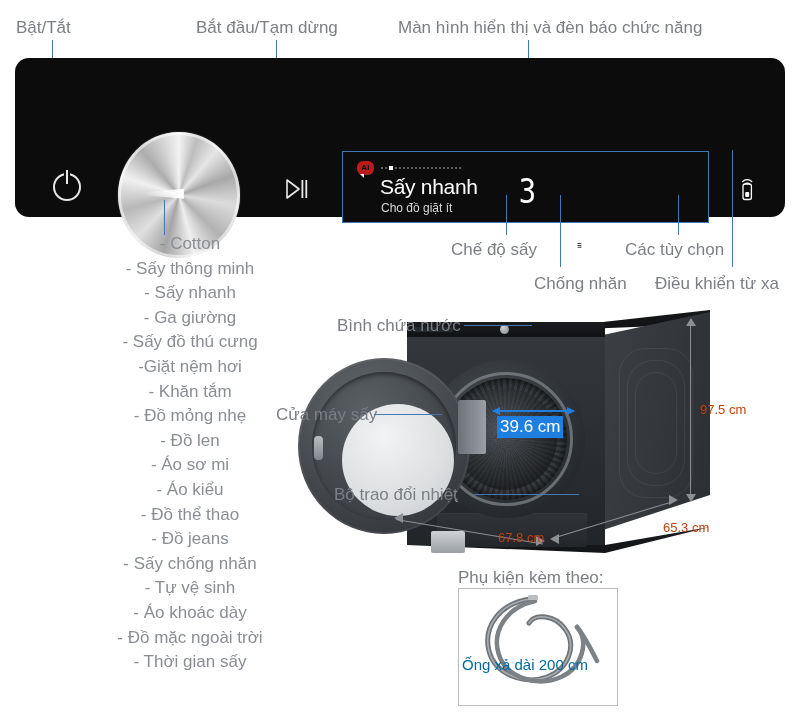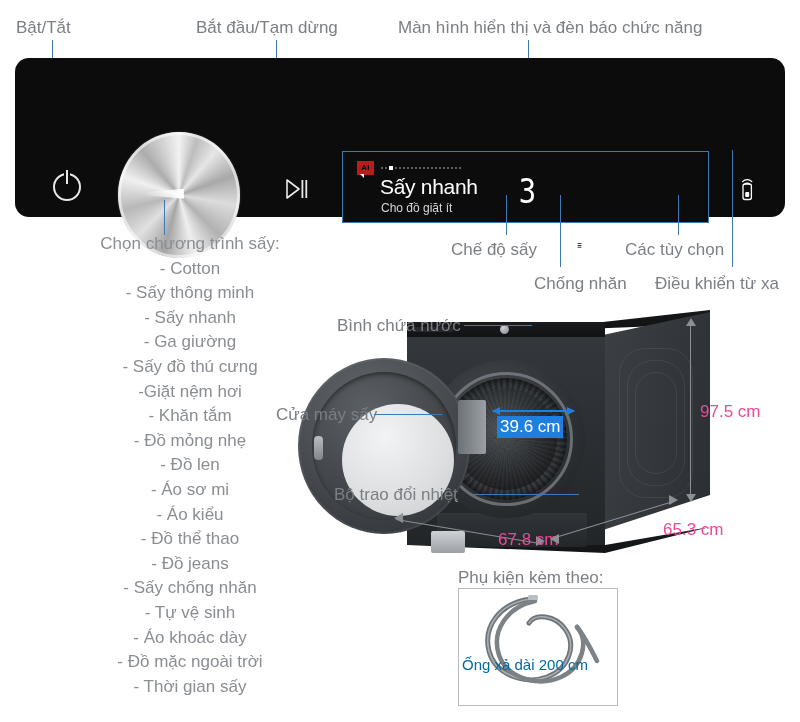--- a/index.html
+++ b/index.html
@@ -63,21 +63,21 @@
   }
 
   #display {
     position: absolute; left: 327px; top: 93px;
     width: 367px; height: 72px;
     border: 1px solid #3f78b5;
     background: #0c0c0c;
   }
   #ai-badge {
     position: absolute; left: 14px; top: 9px;
-    width: 17px; height: 14px; border-radius: 0;
+    width: 17px; height: 14px; border-radius: 6px;
     background: #b91c1c; color: #0c0c0c;
     font-size: 8px; font-weight: bold; text-align: center;
     line-height: 14px; letter-spacing: .2px;
   }
   #ai-badge::after {
     content: ""; position: absolute;
     left: 3px; bottom: -3px;
     border-left: 4px solid transparent;
     border-right: 0 solid transparent;
     border-top: 4px solid #ffffff;
@@ -243,21 +243,21 @@
   }
   #door-latch {
     position: absolute; left: 16px; top: 78px;
     width: 9px; height: 24px; border-radius: 4px;
     background: linear-gradient(180deg, #b9bec2, #80868b);
   }
 
   
   .dimline { position: absolute; background: #8c9094; }
   .dimtext {
-    position: absolute; color: #ec4899; font-size: 17px; white-space: nowrap;
+    position: absolute; color: #c2410c; font-size: 13px; white-space: nowrap;
   }
   .arrowhead {
     position: absolute; width: 0; height: 0;
   }
 
   
   #w-callout {
     position: absolute; left: 497px; top: 416px;
     background: #1f7fe0; color: #ffffff;
     font-size: 17px; padding: 1px 3px; white-space: nowrap;
@@ -390,21 +390,20 @@
   <div class="leader v" style="left:560px; top:195px; height:72px;"></div>
   <div class="leader v" style="left:678px; top:195px; height:40px;"></div>
   <div class="leader v" style="left:732px; top:150px; height:117px;"></div>
 
   <div class="lbl" style="left:451px; top:240px;">Chế độ sấy</div>
   <div class="lbl" style="left:519px; top:274px;margin-left:15px;">Chống nhăn</div>
   <div class="lbl" style="left:625px; top:240px;">Các tùy chọn</div>
   <div class="lbl" style="left:655px; top:274px;">Điều khiển từ xa</div>
 
   <div id="program-list">
-    <span class="li">Chọn chương trình sấy:</span>
   <span class="li">- Cotton</span>
       <span class="li">- Sấy thông minh</span>
       <span class="li">- Sấy nhanh</span>
       <span class="li">- Ga giường</span>
       <span class="li">- Sấy đồ thú cưng</span>
       <span class="li">-Giặt nệm hơi</span>
       <span class="li">- Khăn tắm</span>
       <span class="li">- Đồ mỏng nhẹ</span>
       <span class="li">- Đồ len</span>
       <span class="li">- Áo sơ mi</span>

